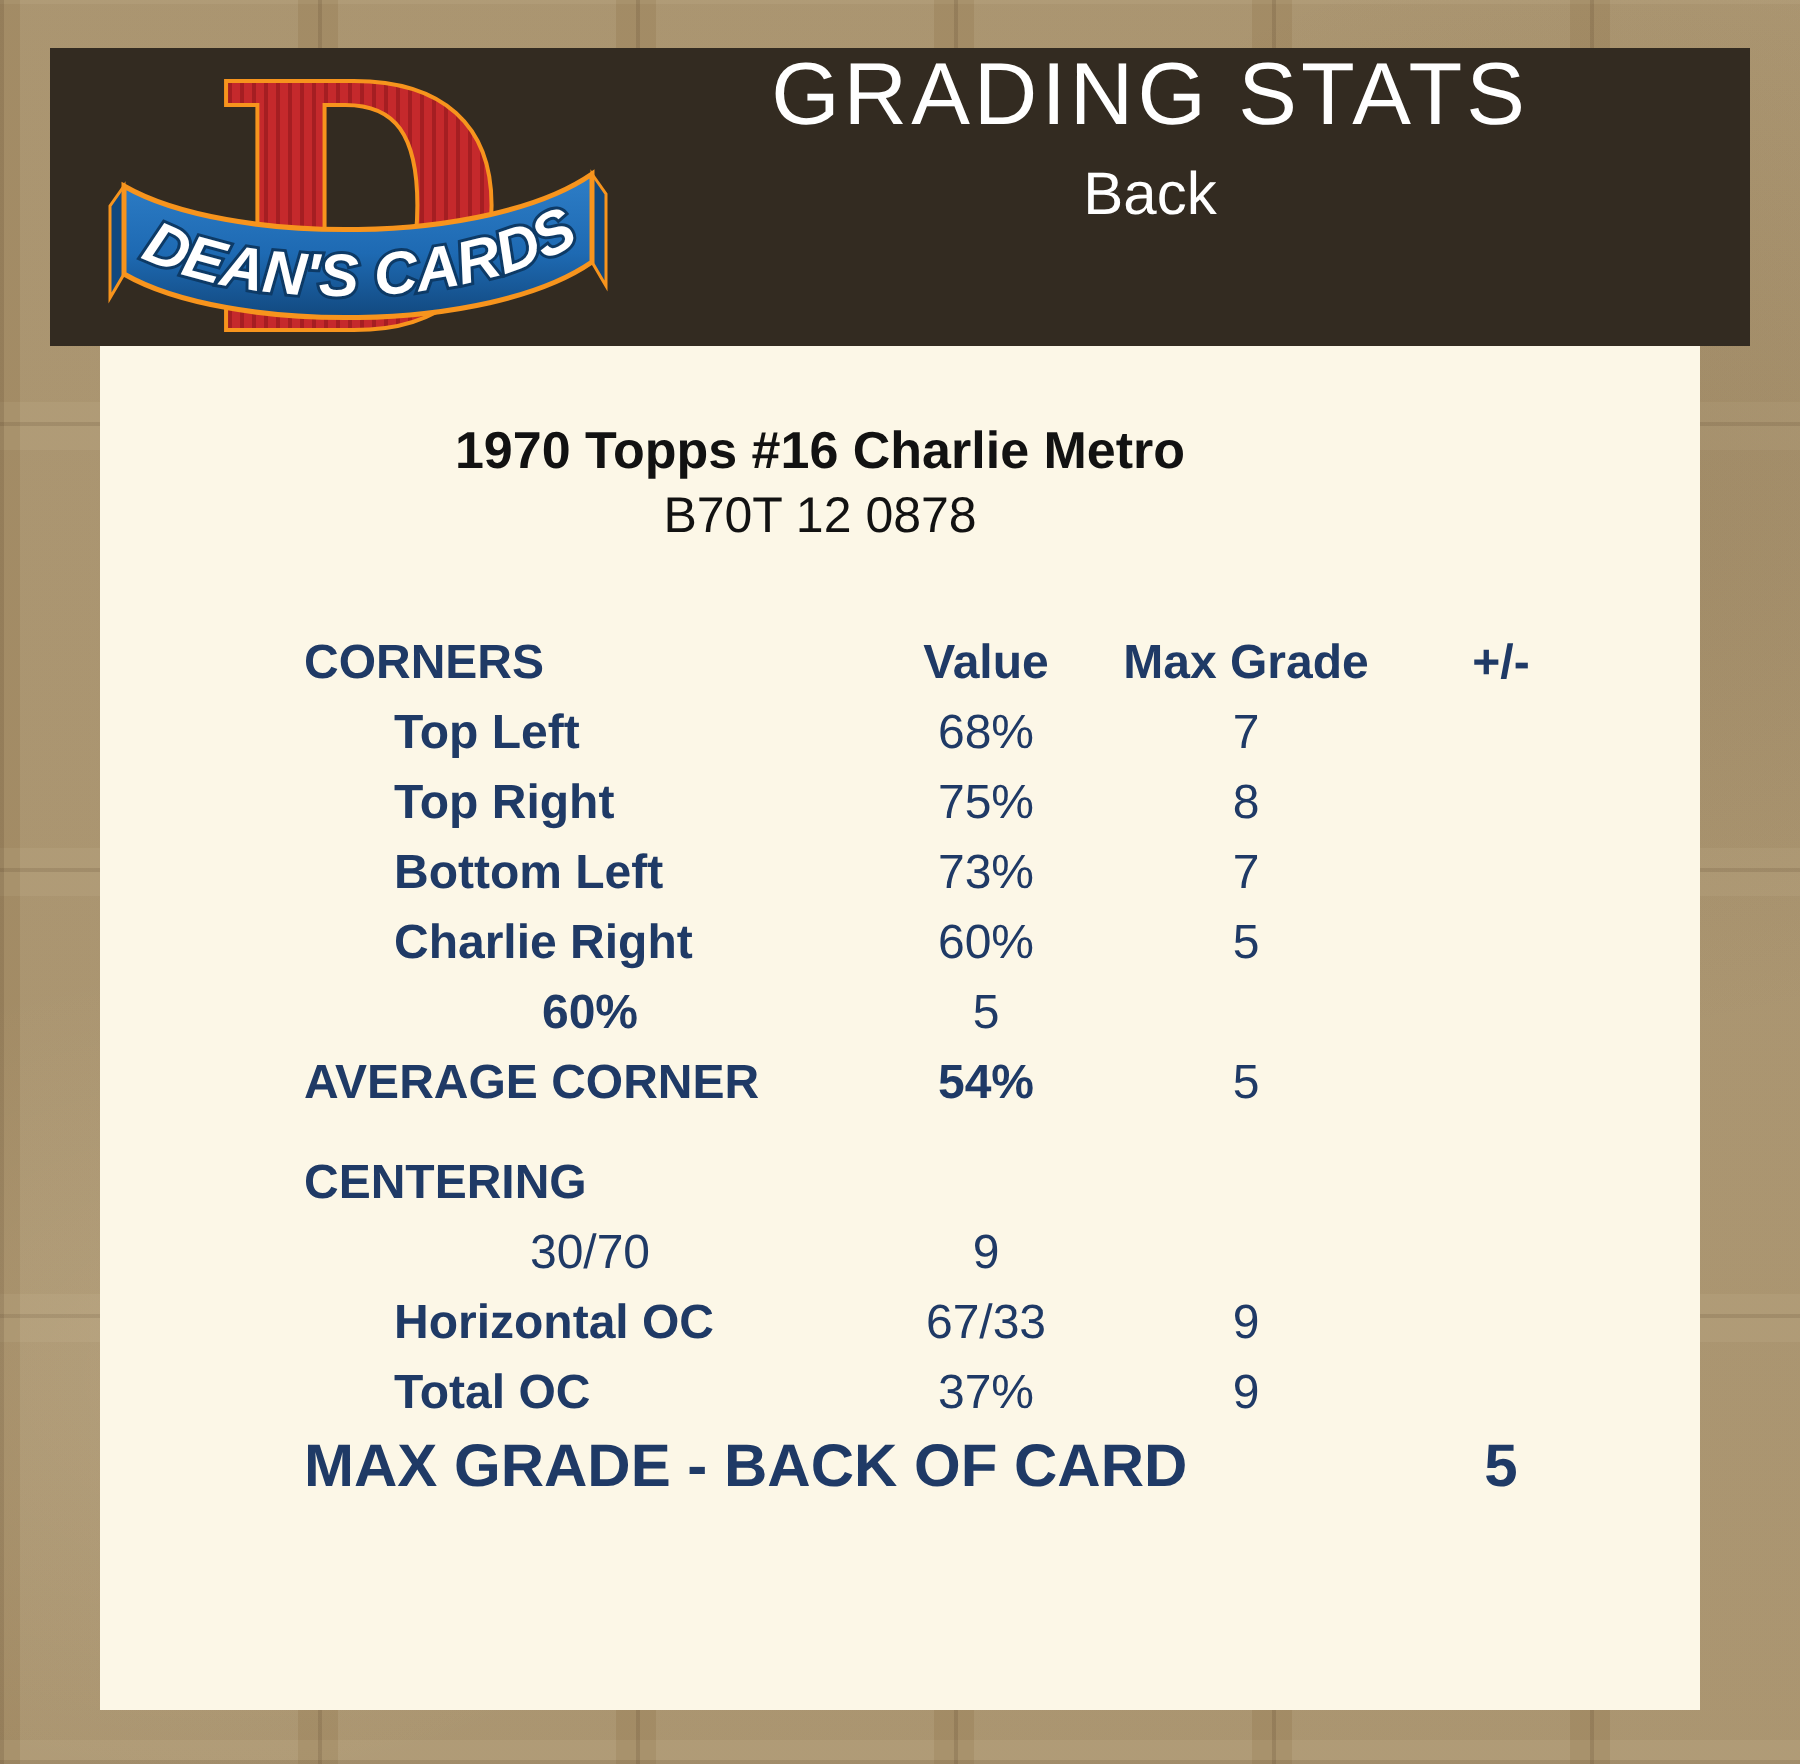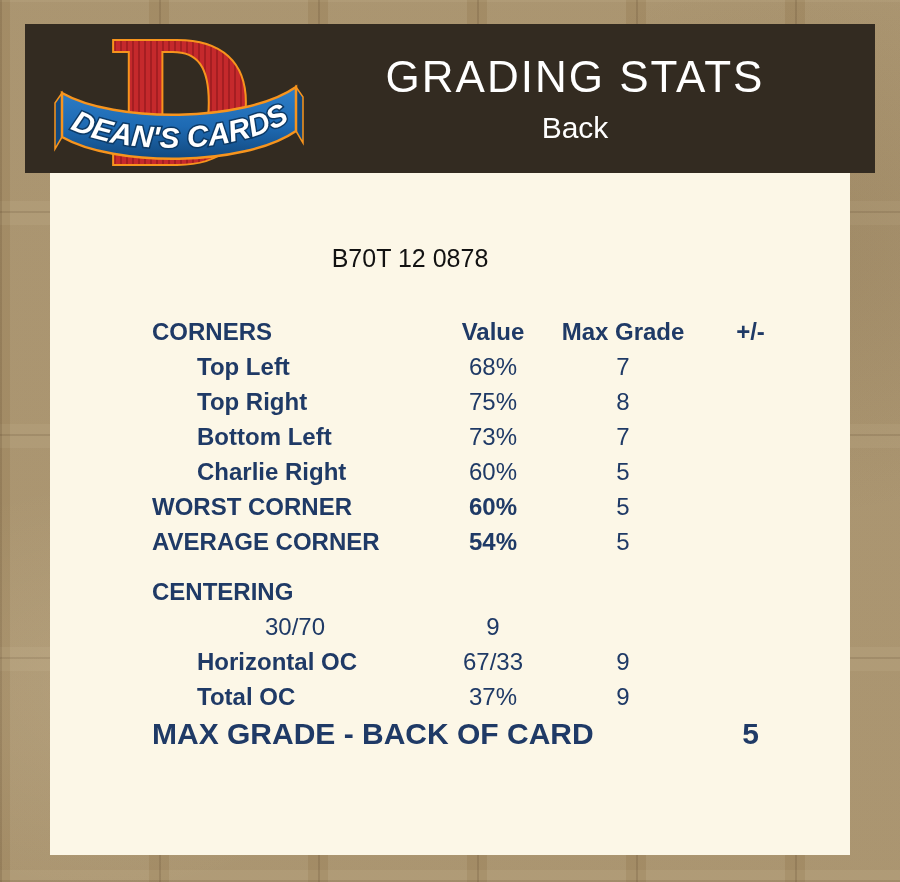--- a/index.html
+++ b/index.html
@@ -21,21 +21,21 @@
     position: absolute; left: 25px; top: 24px; width: 850px; height: 149px;
     background: var(--header-bg, #332b21);
   }
   .logo {
     position: absolute; left: 28px; top: 5px; width: 252px; height: 140px;
     cursor: pointer;
   }
   .logo svg { width: 100%; height: 100%; display: block; }
   .titles {
     position: absolute; left: 270px; top: 0; width: 560px; height: 149px;
-    display: flex; flex-direction: column; align-items: center; justify-content: center;
+    display: flex; flex-direction: column; align-items: center; 
     color: #ffffff;
   }
   .app-title { font-size: 44px; letter-spacing: 2px; line-height: 1.1; }
   .app-subtitle { font-size: 30px; margin-top: 9px; line-height: 1.1; }
 
   .panel {
     position: absolute; left: 50px; top: 173px; width: 800px; height: 682px;
     background: var(--panel-bg, #fcf7e7);
   }
   .card-title {
@@ -92,20 +92,21 @@
       </text>
     </svg>
   </div>
   <div class="titles">
     <div class="app-title">GRADING STATS</div>
     <div class="app-subtitle">Back</div>
   </div>
 </div>
 
 <div class="panel">
+  <div class="card-title">1970 Topps #16 Charlie Metro</div>
   <div class="card-serial">B70T 12 0878</div>
 
   <div class="stats">
 
     <div class="row">
       <div class="cell label bold">CORNERS</div>
       <div class="cell value bold">Value</div>
       <div class="cell grade bold">Max Grade</div>
       <div class="cell pm bold">+/-</div>
     </div>
@@ -132,21 +133,20 @@
     </div>
 
     <div class="row">
       <div class="cell label indent">Charlie Right</div>
       <div class="cell value">60%</div>
       <div class="cell grade">5</div>
       <div class="cell pm"></div>
     </div>
 
     <div class="row">
-      <div class="cell label bold">WORST CORNER</div>
       <div class="cell value bold">60%</div>
       <div class="cell grade">5</div>
       <div class="cell pm"></div>
     </div>
 
     <div class="row">
       <div class="cell label bold">AVERAGE CORNER</div>
       <div class="cell value bold">54%</div>
       <div class="cell grade">5</div>
       <div class="cell pm"></div>

